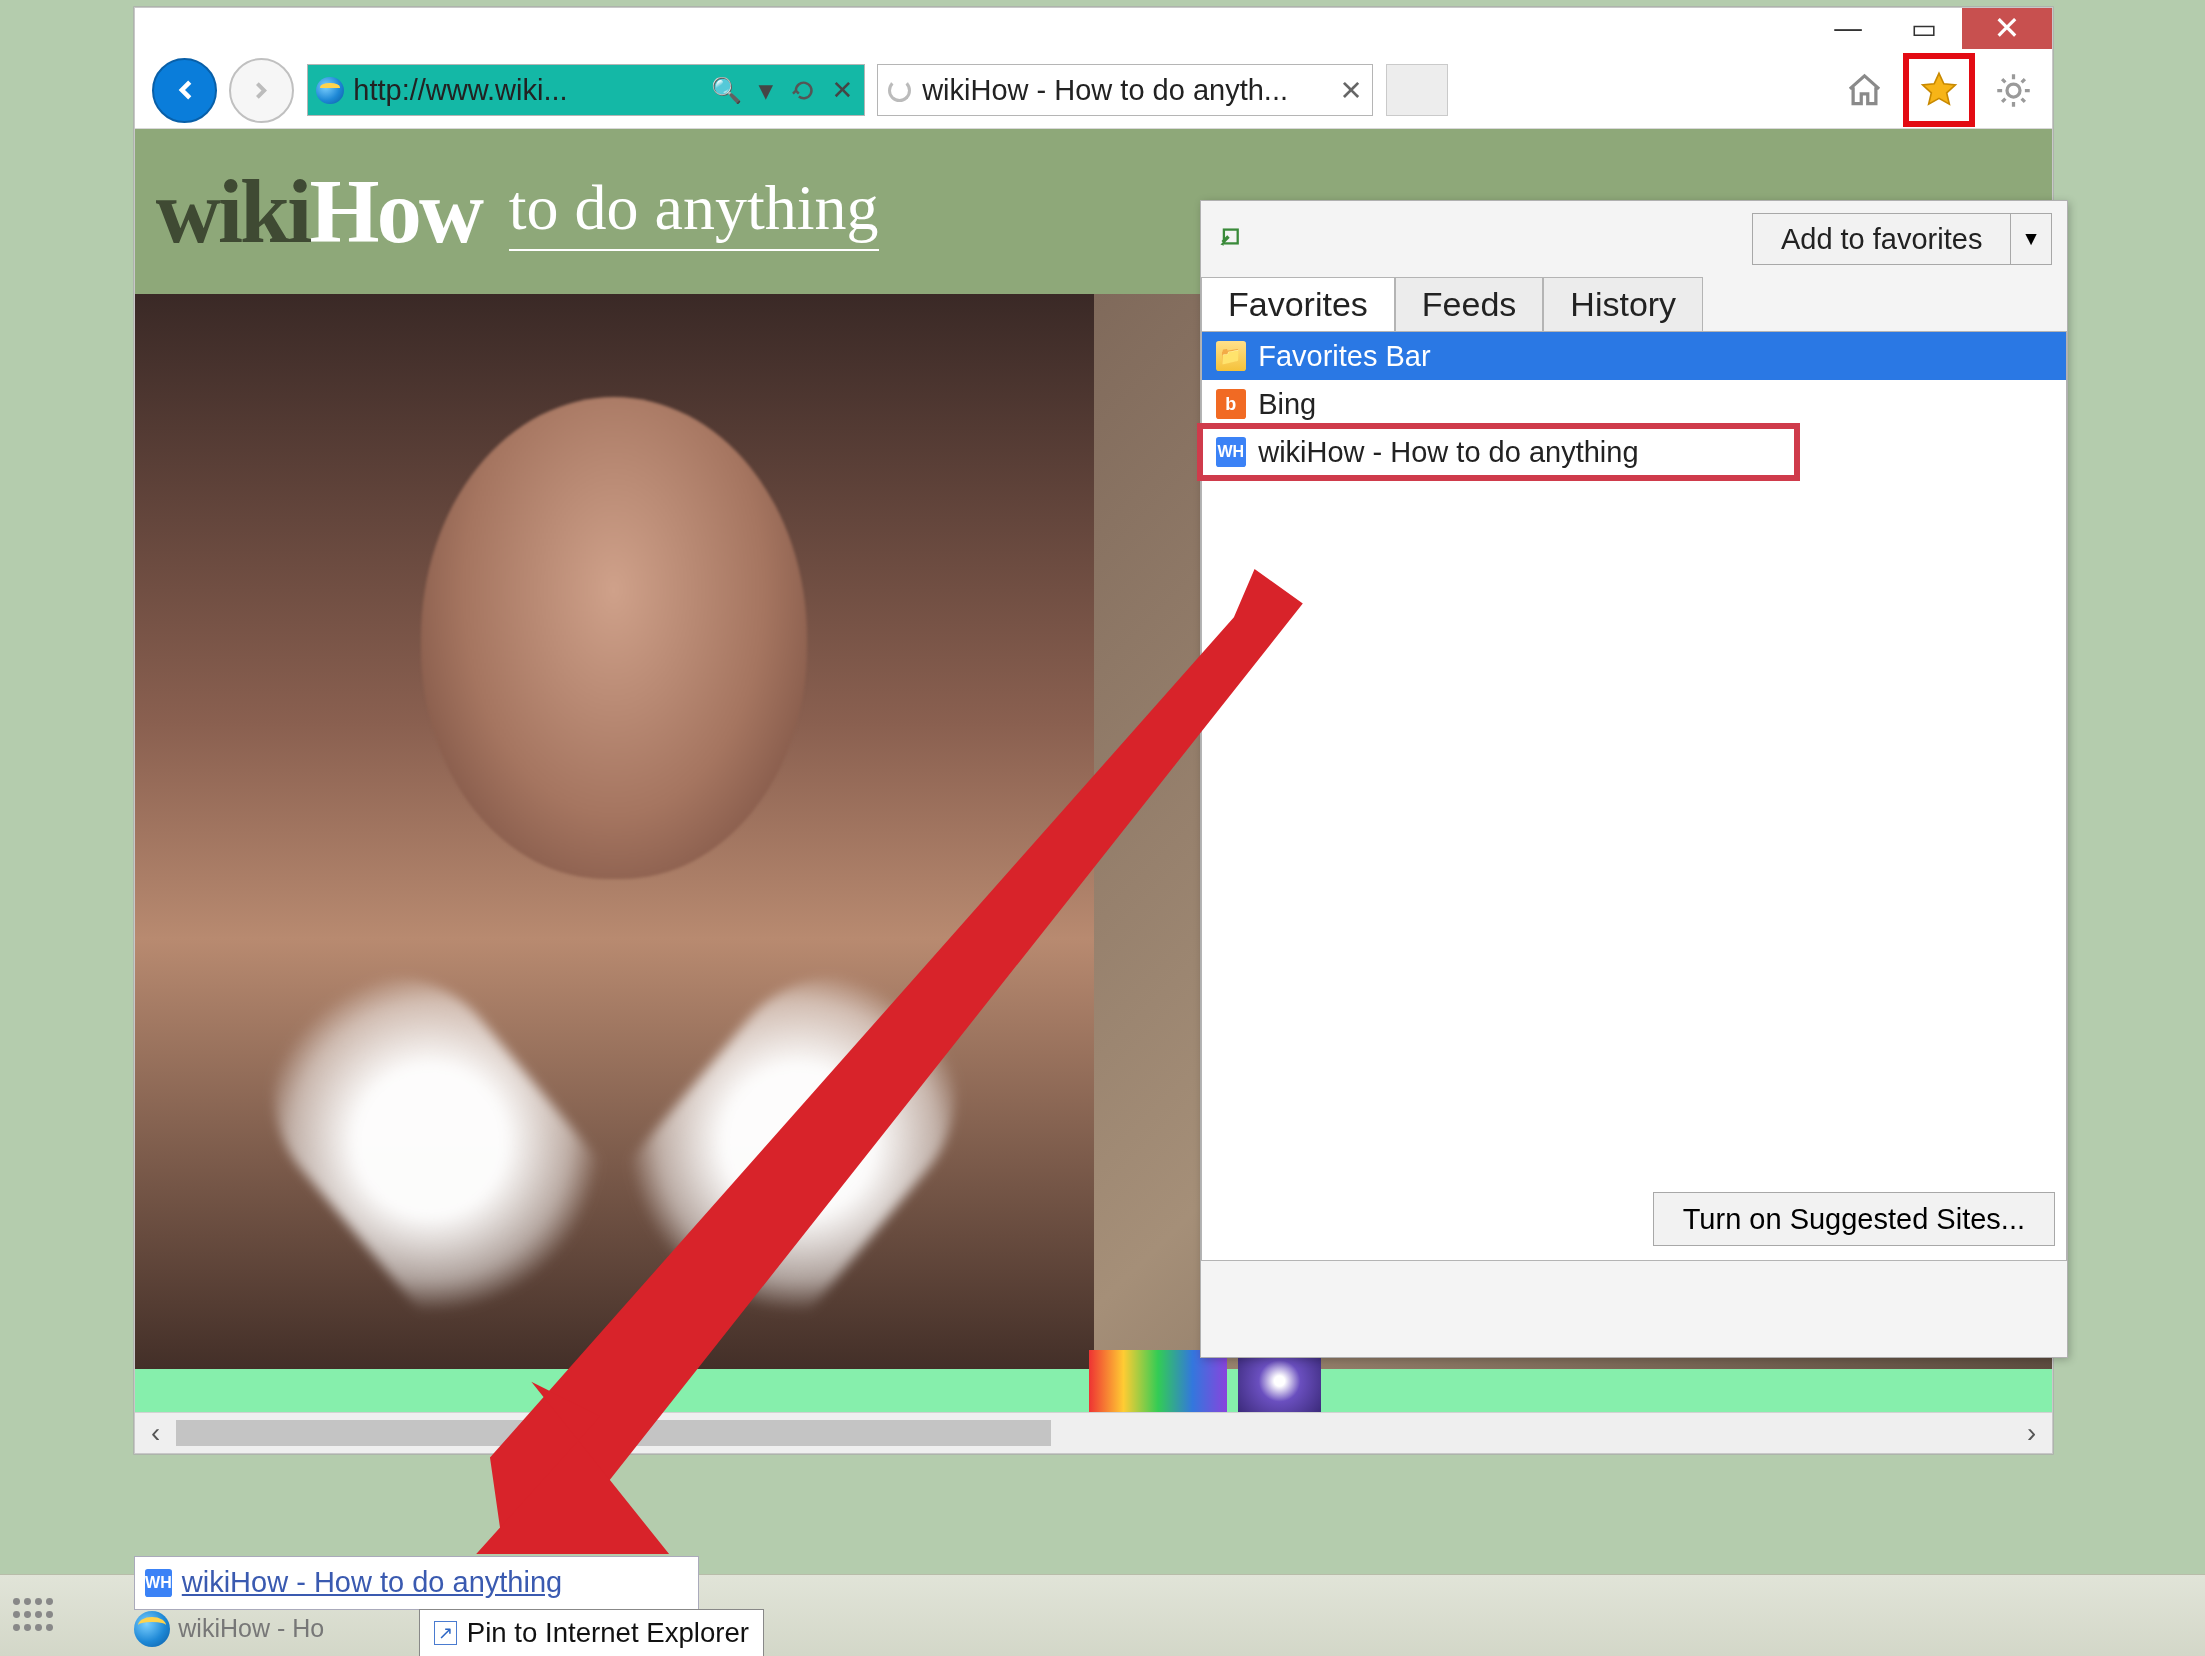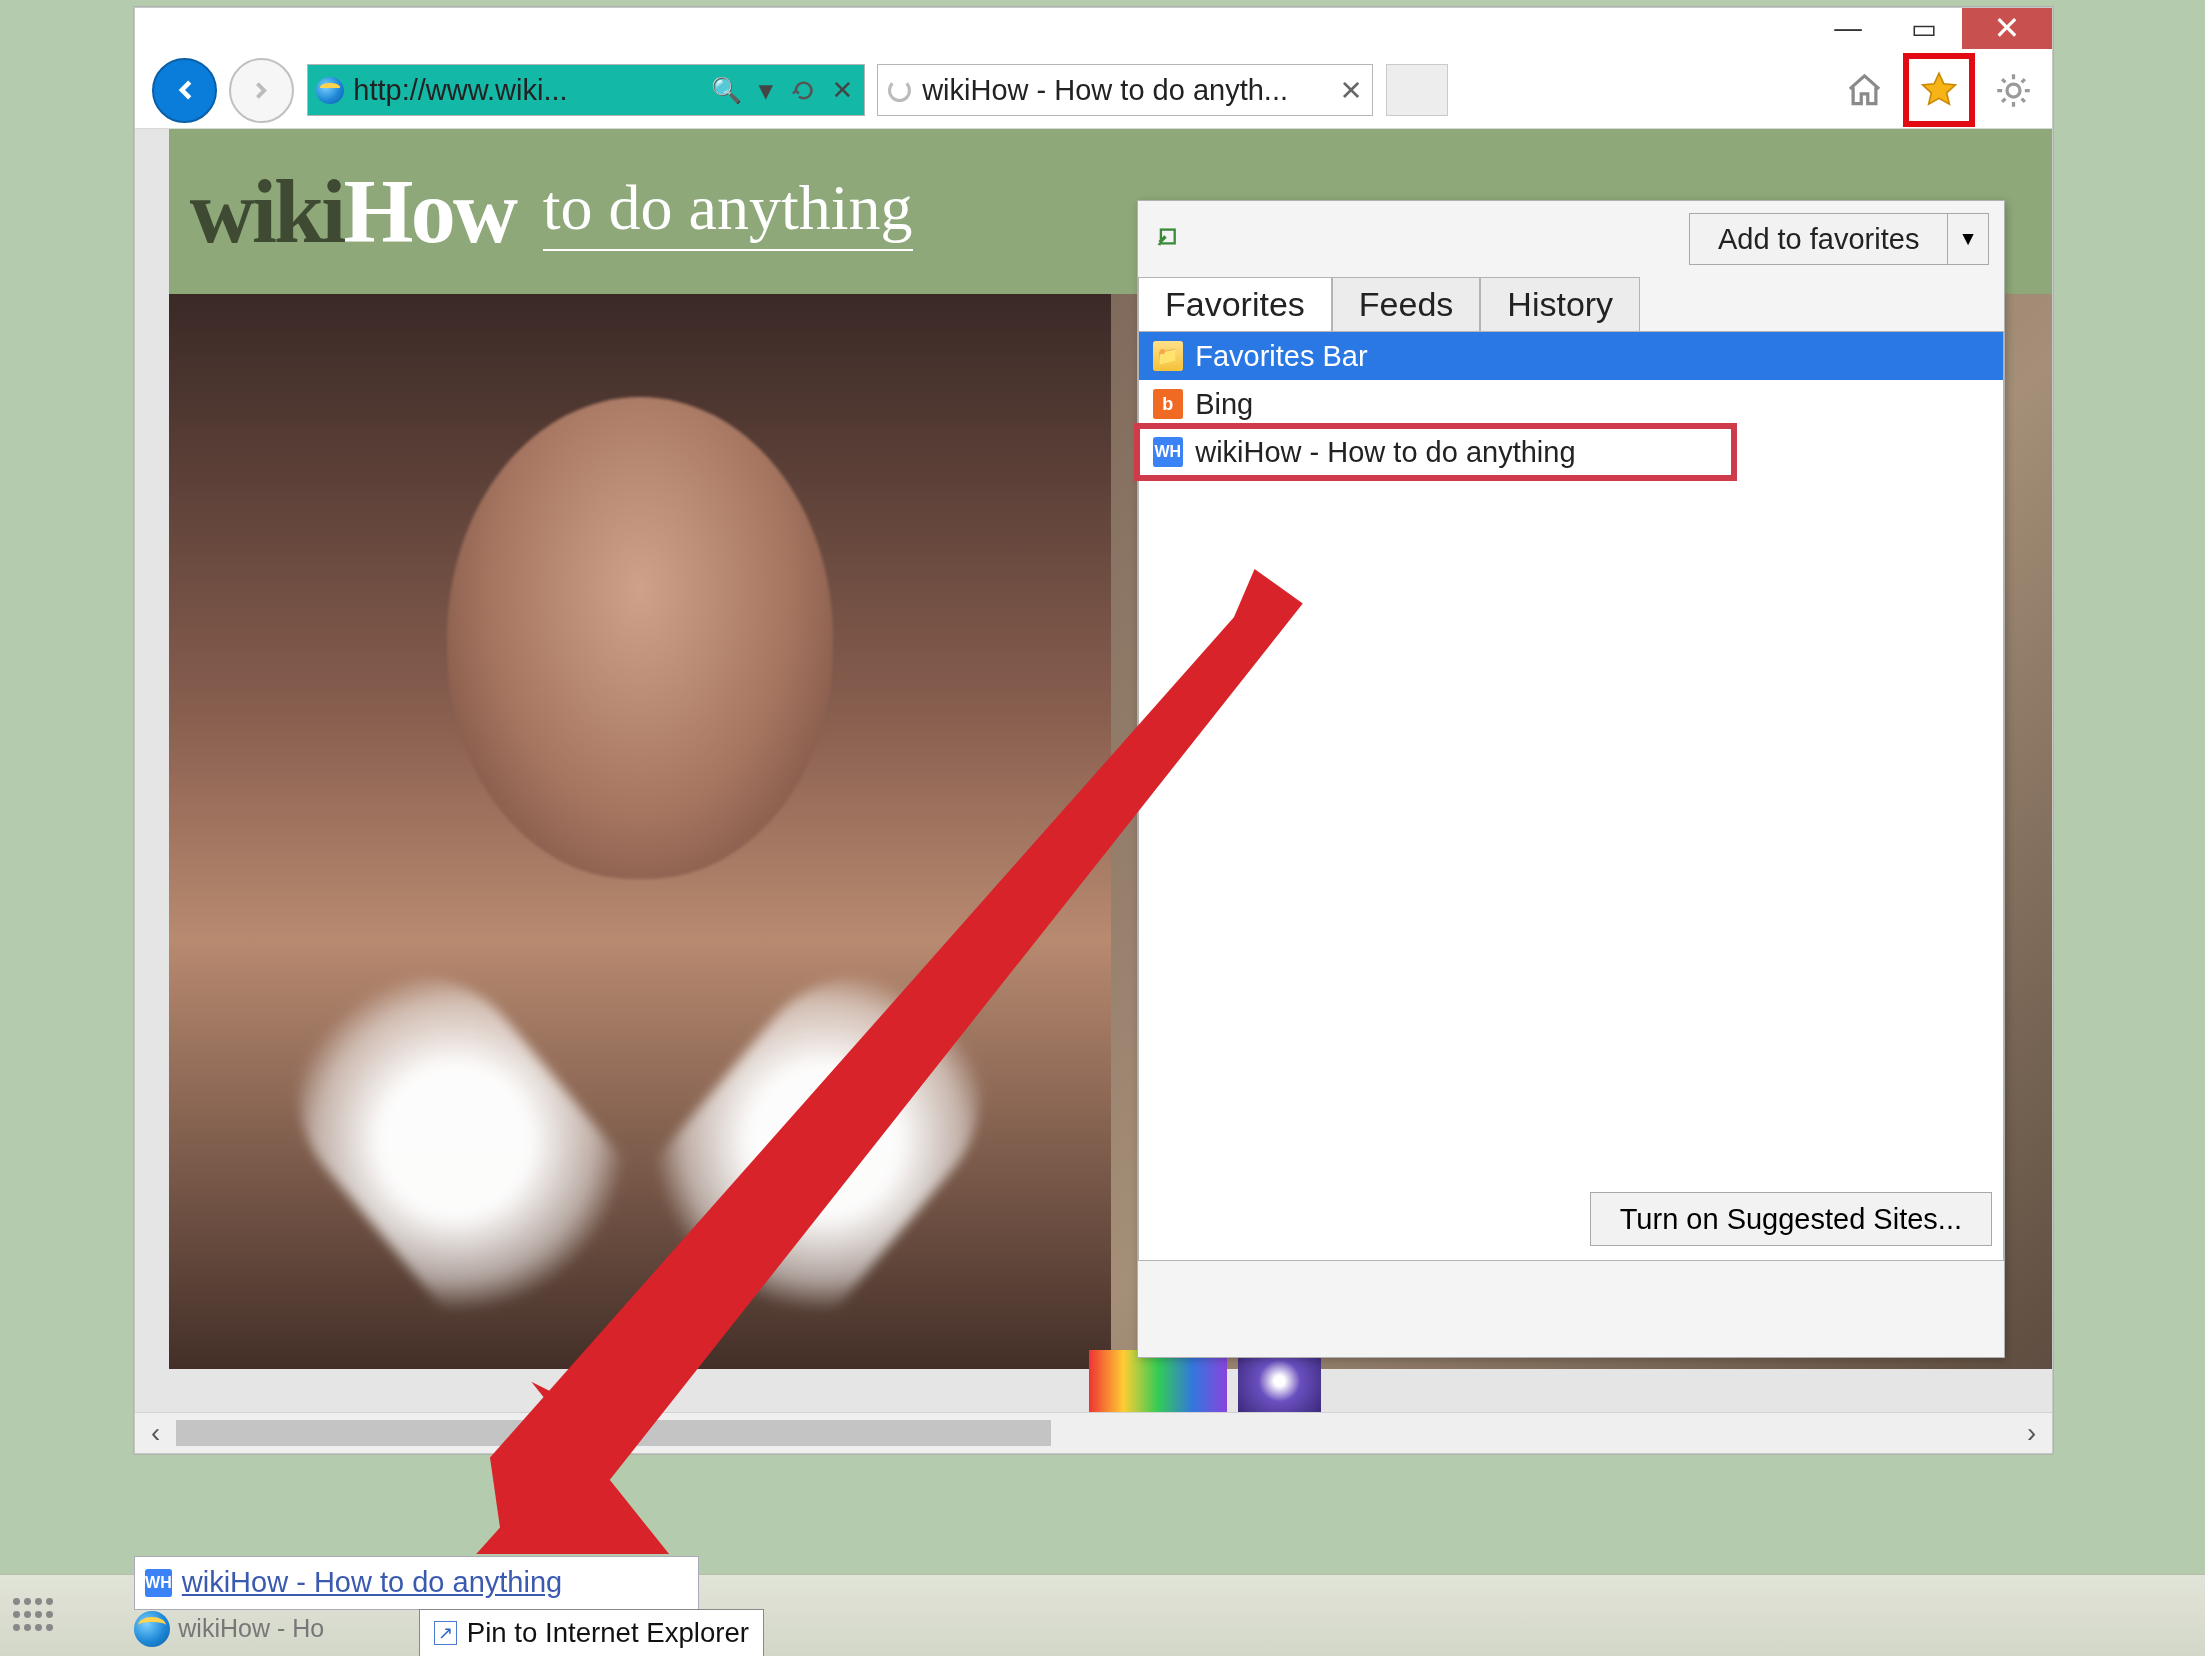--- a/index.html
+++ b/index.html
@@ -134,23 +134,22 @@
     background:#fff;
   }
   .star-highlight svg { width: 40px; height: 40px; }
 
   
   .page {
     position: absolute;
     left: 0; right: 0;
     top: 121px;
     bottom: 41px;
-    background: #e5e5e5;
+    background: #86efac;
     overflow: hidden;
-    padding-left: 34px;
   }
   .wiki-banner {
     height: 165px;
     background: #8ea879;
     display: flex;
     align-items: center;
     padding-left: 20.7px;
     gap: 27.6px;
   }
   .wiki-logo {
@@ -212,21 +211,21 @@
     display:flex; align-items:center;
     border-top: 1.4px solid #d2d2d2;
   }
   .hs-arrow { width: 41px; display:flex; align-items:center; justify-content:center; color:#555; font-size:27.6px; }
   .hs-track { flex:1; height:26px; background:#efefef; position:relative; }
   .hs-thumb { position:absolute; left:0; width:875px; height:26px; background:#c4c4c4; }
 
   
   .fav-panel {
     position: absolute;
-    left: 1137px;
+    left: 1200px;
     top: 200px;
     width: 868px;
     height: 1158px;
     background: #f4f4f4;
     border: 1.4px solid #b0b0b0;
     box-shadow: 2.1px 2.1px 8.3px rgba(0,0,0,0.25);
   }
   .fav-top {
     height: 76px;
     display:flex;

